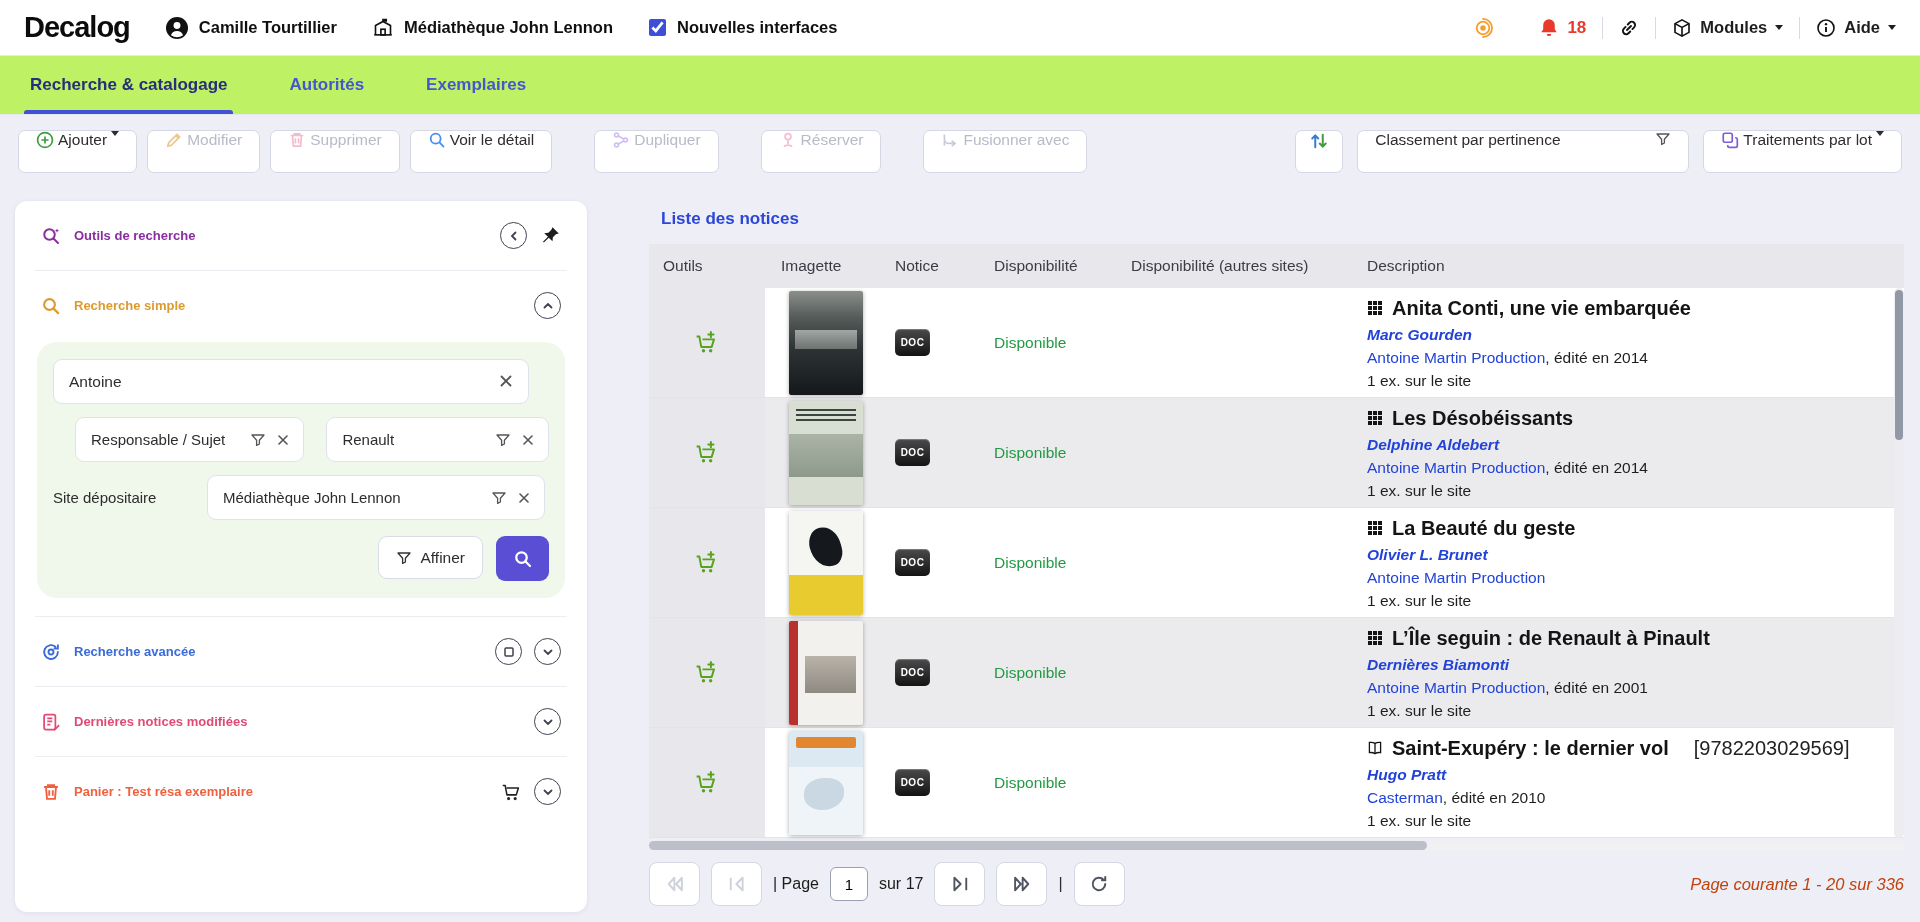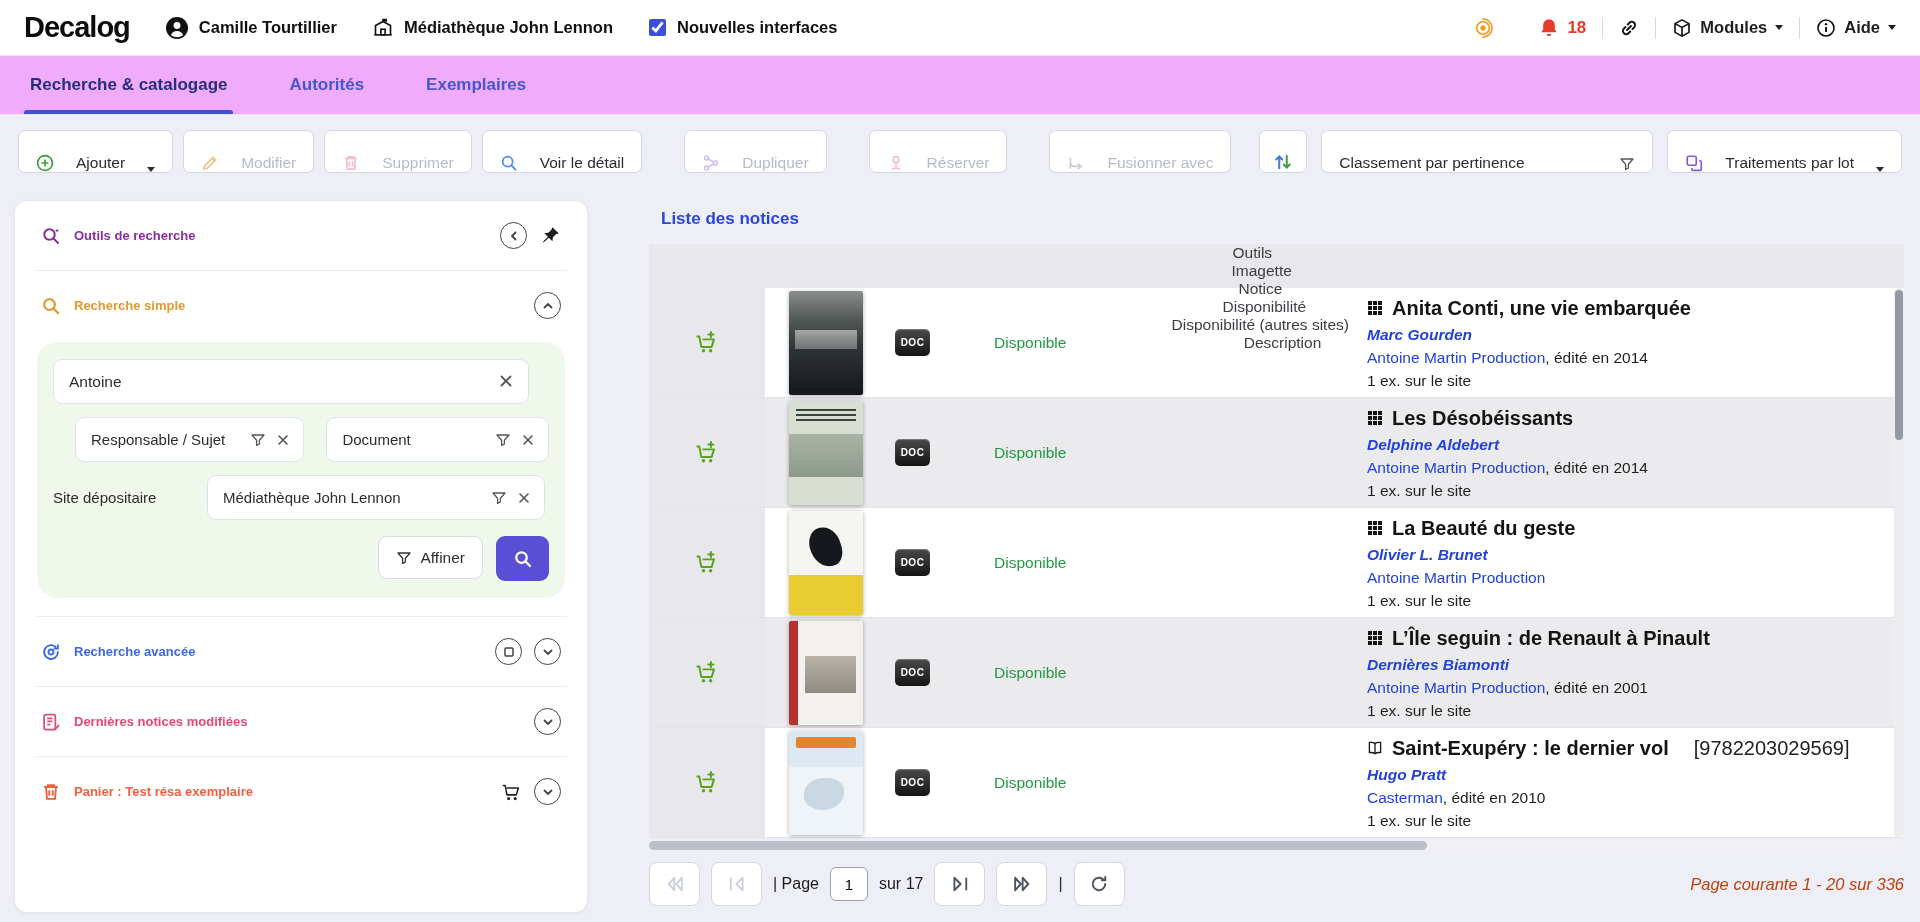--- a/index.html
+++ b/index.html
@@ -19,28 +19,28 @@
   .tb-check { cursor:pointer; }
   .tb-check input { width:17px; height:17px; accent-color:#3d4ed8; cursor:pointer; }
   .tb-right { margin-left:auto; display:flex; align-items:center; gap:16px; }
   .vsep { width:1px; height:22px; background:#d7d9e3; }
   .tb-bell { display:flex; align-items:center; gap:7px; cursor:pointer; }
   .tb-bell .cnt { color:#e8392b; font-weight:800; font-size:17px; }
   .tb-menu { display:flex; align-items:center; gap:8px; font-size:16.5px; font-weight:700; cursor:pointer; }
   .ic-orange { color:#f59e2d; margin-right:28px; cursor:pointer; }
 
   
-  .tabs { height:60px; background:#f0abfc; display:flex; align-items:stretch; padding:0 30px; gap:62px; border-bottom:1px solid #e4e6f1; }
+  .tabs { height:60px; background:#bef264; display:flex; align-items:stretch; padding:0 30px; gap:62px; border-bottom:1px solid #e4e6f1; }
   .tab { display:flex; align-items:center; font-size:17px; font-weight:700; color:#4556cf; position:relative; cursor:pointer; }
   .tab.active { color:#272e7d; }
   .tab.active::after { content:""; position:absolute; left:-6px; right:-6px; bottom:0; height:4px; background:#3f51d6; border-radius:3px 3px 0 0; }
 
   
   .toolbar { height:72px; display:flex; align-items:center; padding:0 18px; gap:10px; }
-  .tbtn { height:43px; display:inline-flex; align-items:flex-end; gap:22px; padding:0 17px; background:#fff; border:1px solid #d5d8e4; border-radius:7px; font-size:15.5px; color:#2d2d2d; cursor:pointer; white-space:nowrap; }
+  .tbtn { height:43px; display:inline-flex; align-items:flex-start; gap:4px; padding:0 17px; background:#fff; border:1px solid #d5d8e4; border-radius:7px; font-size:15.5px; color:#2d2d2d; cursor:pointer; white-space:nowrap; }
   .tbtn.disabled { color:#b7bbc9; cursor:default; }
   .gap24 { width:22px; }
   .tbtn-add .ic { color:#3f9c3f; }
   .tbtn-edit .ic { color:#ecc689; }
   .tbtn-del .ic { color:#f3bccb; }
   .tbtn-detail .ic { color:#4a8df0; }
   .tbtn-dup .ic { color:#d0bff2; }
   .tbtn-res .ic { color:#f5bed0; }
   .tbtn-merge .ic { color:#c5cbd8; }
   .toolbar-right { margin-left:auto; display:flex; align-items:center; gap:14px; }
@@ -69,21 +69,21 @@
   .site-row { display:flex; align-items:center; gap:22px; }
   .site-label { font-size:15px; color:#2d2d2d; width:132px; }
   .form-actions { display:flex; justify-content:flex-end; gap:13px; margin-top:3px; }
   .affiner { height:43px; background:#fff; border:1px solid #d9dce8; border-radius:9px; display:inline-flex; align-items:center; gap:8px; padding:0 17px; font-size:15.5px; color:#2d2d2d; cursor:pointer; }
   .search-go { width:53px; height:45px; background:#5a4fd4; border:none; border-radius:9px; display:flex; align-items:center; justify-content:center; color:#fff; cursor:pointer; }
 
   
   .main { flex:1; margin-left:62px; margin-right:16px; display:flex; flex-direction:column; }
   .list-title { font-size:17px; font-weight:700; color:#2b46d8; margin:22px 0 15px 12px; }
   .table { position:relative; }
-  .thead { display:flex; background:#e7e7ec; height:44px; align-items:center; font-size:15.5px; color:#3c3c44;flex-direction:column; }
+  .thead { display:flex; background:#e7e7ec; height:44px; align-items:center; font-size:15.5px; color:#3c3c44; }
   .c-outils { width:116px; padding-left:14px; }
   .c-img { width:122px; padding-left:16px; }
   .c-notice { width:92px; padding-left:8px; }
   .c-dispo { width:138px; padding-left:15px; }
   .c-dispo2 { width:238px; padding-left:14px; }
   .c-desc { flex:1; padding-left:12px; }
   .trow { display:flex; align-items:center; height:110px; background:#fff; border-bottom:1px solid #e3e3ea; }
   .trow.alt { background:#ebebee; }
   .trow .c-outils { align-self:stretch; background:#e8e8ec; display:flex; align-items:center; justify-content:center; padding-left:0; }
   .cart-add { color:#56a31c; cursor:pointer; }
@@ -329,21 +329,21 @@
         <div class="chip chip1">
           <span>Responsable / Sujet</span>
           <svg class="ic16 sp" viewBox="0 0 16 16" fill="none" stroke="#555" stroke-width="1.3" stroke-linejoin="round">
               <path d="M2 3h12l-4.6 5.2v3.8l-2.8 1.4V8.2L2 3z"></path>
             </svg>
           <svg class="ic16" viewBox="0 0 16 16" stroke="#555" stroke-width="1.6" stroke-linecap="round">
               <path d="M4 4l8 8M12 4l-8 8"></path>
             </svg>
         </div>
         <div class="chip chip2">
-          <span>Document</span>
+          <span>Renault</span>
           <svg class="ic16 sp" viewBox="0 0 16 16" fill="none" stroke="#555" stroke-width="1.3" stroke-linejoin="round">
               <path d="M2 3h12l-4.6 5.2v3.8l-2.8 1.4V8.2L2 3z"></path>
             </svg>
           <svg class="ic16" viewBox="0 0 16 16" stroke="#555" stroke-width="1.6" stroke-linecap="round">
               <path d="M4 4l8 8M12 4l-8 8"></path>
             </svg>
         </div>
       </div>
       <div class="site-row">
         <span class="site-label">Site dépositaire</span>

